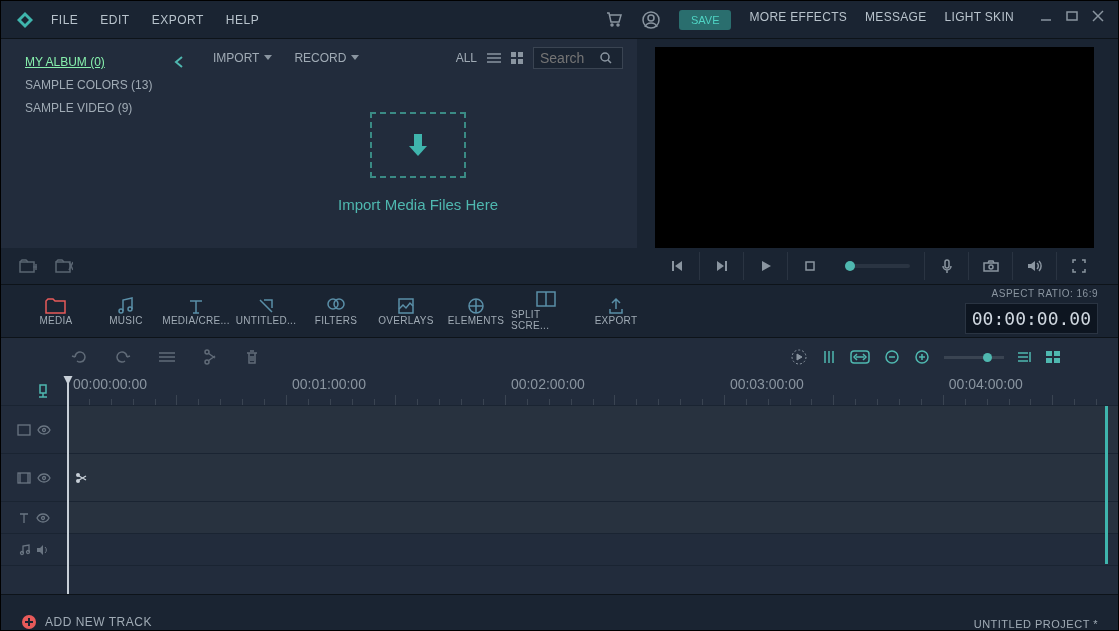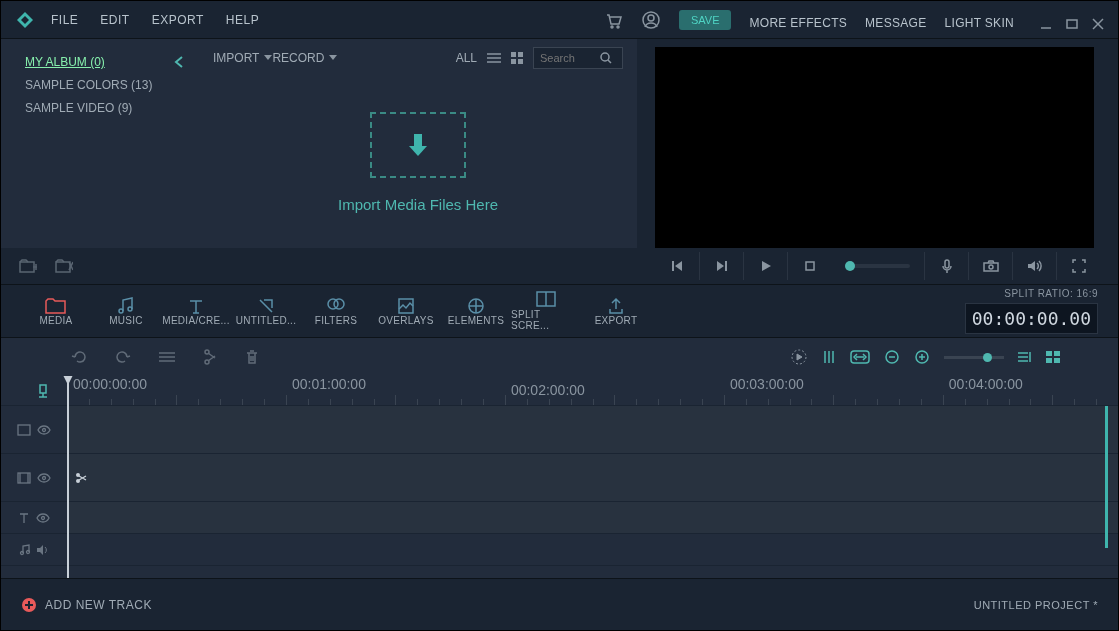--- a/index.html
+++ b/index.html
@@ -1,38 +1,38 @@
 <!DOCTYPE html>
 <html><head>
 <meta charset="utf-8">
 <style>
 *{box-sizing:border-box;margin:0;padding:0;font-family:Arial,sans-serif;font-size:12px;color:#a0abb5;user-select:none}
 body{background:#0d1117;overflow:hidden}
 .app{width:1119px;height:631px;background:#1a2432;display:flex;flex-direction:column;border:1px solid #000}
 .titlebar{height:38px;background:#1a2432;display:flex;align-items:center;padding:12px 14px;border-bottom:1px solid #0d1319}
 .logo{width:20px;height:20px;margin-right:16px}
 .menu-item{margin-right:22px;font-size:12px;color:#b8c3cc;cursor:pointer;letter-spacing:0.5px}
-.titlebar-right{margin-left:auto;display:flex;align-items:flex-end;gap:18px}
+.titlebar-right{margin-left:auto;display:flex;align-items:flex-start;gap:18px}
 .icon-btn{cursor:pointer;display:flex;align-items:center;justify-content:center}
 .save-btn{background:#2a6e6e;color:#4fd4c4;padding:4px 12px;border-radius:3px;font-size:11px;cursor:pointer}
 .titlebar-link{color:#b8c3cc;font-size:12px;cursor:pointer;letter-spacing:0.3px}
 .window-controls{display:flex;gap:14px;margin-left:8px}
 .main-upper{display:flex;height:245px}
 .library{width:636px;display:flex;flex-direction:column;background:#222c3c}
 .lib-top{display:flex;height:210px}
 .lib-sidebar{width:198px;padding:16px 10px 10px 24px;background:#222c3c;position:relative}
 .lib-sidebar-item{display:block;margin-bottom:9px;font-size:12px;cursor:pointer}
 .lib-sidebar-item.active{color:#86efac;text-decoration:underline}
 .back-arrow{position:absolute;right:12px;top:16px;cursor:pointer}
 .lib-main{flex:1;display:flex;flex-direction:column}
-.lib-toolbar{height:38px;display:flex;align-items:center;padding:0 14px;}
+.lib-toolbar{height:38px;display:flex;align-items:center;padding:0 14px;gap:22px}
 .dropdown{color:#a8b3bc;cursor:pointer;display:flex;align-items:center;gap:5px}
 .lib-toolbar-right{margin-left:auto;display:flex;align-items:center;gap:10px}
 .search-box{background:#1a2432;border:1px solid #3a4452;height:22px;width:90px;display:flex;align-items:center;padding:0 6px}
-.search-box input{background:transparent;border:none;outline:none;width:60px;color:#a0abb5;font-size:11px}
+.search-box input{background:transparent;border:none;outline:none;width:60px;color:#a0abb5;font-size:14px}
 .drop-area{flex:1;display:flex;flex-direction:column;align-items:center;justify-content:center}
 .drop-rect{width:96px;height:66px;border:2px dashed #3a8a84;display:flex;align-items:center;justify-content:center;margin-bottom:18px}
 .drop-text{color:#4fb8b0;font-size:15px}
 .lib-bottom{height:36px;background:#1a2432;display:flex;align-items:center;padding:0 18px;gap:18px}
 .preview{flex:1;background:#1a2432;display:flex;flex-direction:column}
 .preview-video{flex:1;background:#000;margin:8px 24px 0 18px}
 .preview-controls{height:36px;display:flex;align-items:center;padding:0 18px;gap:0px}
 .pc-btn{width:44px;height:28px;display:flex;align-items:center;justify-content:center;cursor:pointer;border-left:1px solid #2a3442}
 .pc-btn:first-child{border-left:none}
 .progress-bar{flex:1;height:4px;background:#2a3442;margin:0 14px;position:relative;border-radius:2px}
@@ -59,21 +59,21 @@
 .tick.major{height:10px}
 .playhead{position:absolute;left:66px;top:0;bottom:0;width:2px;background:#c8d0d8;z-index:5}
 .playhead::before{content:"";position:absolute;top:-1px;left:-4px;width:10px;height:10px;background:#c8d0d8;clip-path:polygon(0 0,100% 0,50% 100%)}
 .tracks{flex:1;overflow:hidden}
 .track{display:flex;height:32px;border-bottom:1px solid #1a2432}
 .track.tall{height:48px}
 .track-head{width:66px;display:flex;align-items:center;justify-content:center;gap:6px;background:#222c3c}
 .track-body{flex:1;background:#28323f;display:flex;align-items:center;padding-left:8px}
 .track-body.dark{background:#222c3c}
 .end-marker{position:absolute;right:10px;top:30px;bottom:30px;width:3px;background:#3fb5ad}
-.footer{height:52px;background:#1a2432;display:flex;align-items:center;padding:0 20px;border-top:1px solid #0d1319}
+.footer{height:36px;background:#1a2432;display:flex;align-items:flex-end;padding:0 20px;border-top:1px solid #0d1319}
 .add-track{display:flex;align-items:center;gap:8px;color:#e85a5a;cursor:pointer;font-size:11px;letter-spacing:0.5px}
 .project-name{margin-left:auto;font-size:11px;color:#a0abb5;letter-spacing:0.5px}
 svg{display:block}
 </style>
 </head>
 <body>
 
 <div class="app">
 
   <div class="titlebar">
@@ -340,21 +340,21 @@
       </div>
     <div class="tab">
         <span class="tab-icon">
           <svg width="16" height="18" stroke="#5a8fa8" fill="none" stroke-width="1.5">
             <path d="M8 12V2M4 6l4-4 4 4M2 12v4h12v-4"></path>
           </svg>
         </span>
         <span class="tab-label">EXPORT</span>
       </div>
     <div class="tab-right">
-      <span class="aspect">SPLIT RATIO:  16:9</span>
+      <span class="aspect">ASPECT RATIO:  16:9</span>
       <span class="timecode">00:00:00.00</span>
     </div>
   </div>
 
   <div class="edit-toolbar">
     <span class="et-btn">
         <svg width="16" height="16" stroke="#8a95a0" fill="none" stroke-width="1.5">
           <path d="M4 8a5 5 0 1 1 2 4M4 8l-3-1M4 8l1-3"></path>
         </svg>
       </span>
@@ -442,21 +442,21 @@
       <div class="ruler-gutter">
           <svg width="14" height="14" style="margin:8px 0 0 36px" stroke="#4fb8b0" fill="none" stroke-width="1.5">
             <rect x="3" y="1" width="6" height="8"></rect>
             <line x1="6" y1="9" x2="6" y2="13"></line>
             <line x1="2" y1="13" x2="10" y2="13"></line>
           </svg>
         </div>
       <div class="ruler-track" id="ruler-track">
           <div class="ruler-mark" style="left: 6px;">00:00:00:00</div>
           <div class="ruler-mark" style="left: 224.958px;">00:01:00:00</div>
-          <div class="ruler-mark" style="left: 443.917px; margin-top: 6px;">00:02:00:00</div>
+          <div class="ruler-mark" style="left: 443.917px;">00:02:00:00</div>
           <div class="ruler-mark" style="left: 662.875px;">00:03:00:00</div>
           <div class="ruler-mark" style="left: 881.833px;">00:04:00:00</div>
           <div class="tick major" style="left: 0px;"></div>
           <div class="tick" style="left: 21.8958px;"></div>
           <div class="tick" style="left: 43.7917px;"></div>
           <div class="tick" style="left: 65.6875px;"></div>
           <div class="tick" style="left: 87.5833px;"></div>
           <div class="tick major" style="left: 109.479px;"></div>
           <div class="tick" style="left: 131.375px;"></div>
           <div class="tick" style="left: 153.271px;"></div>

